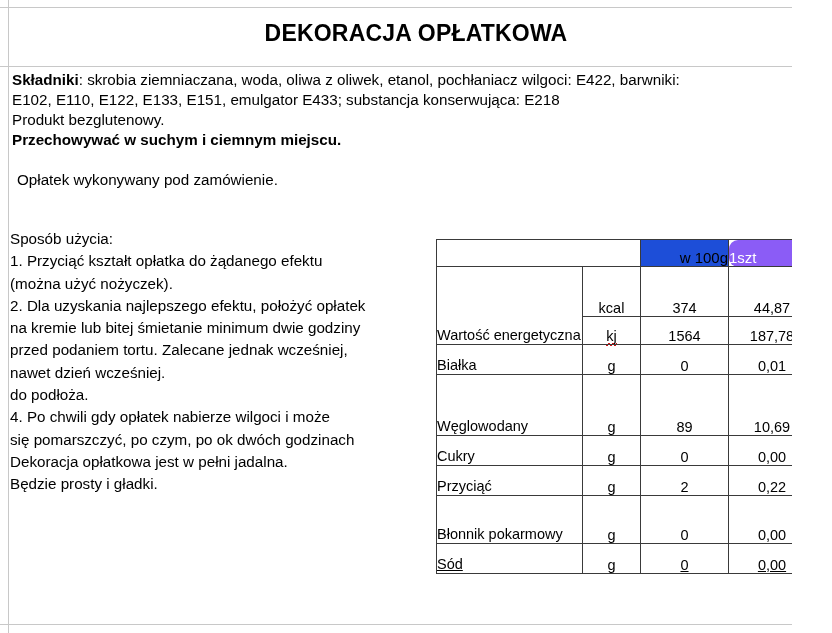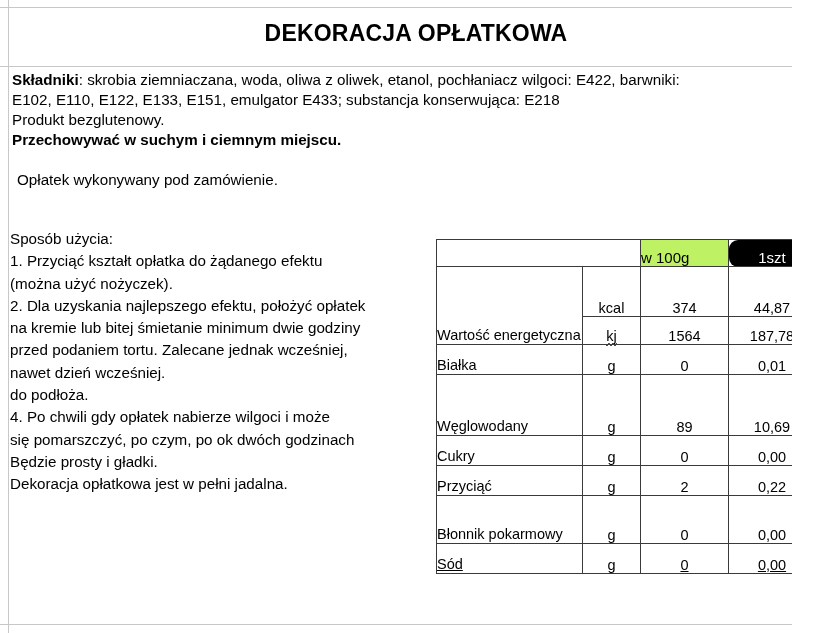--- a/index.html
+++ b/index.html
@@ -87,32 +87,31 @@
     font-weight: normal;
     vertical-align: bottom;
   }
   col.c-name  { width: 146px; }
   col.c-unit  { width: 58px; }
   col.c-100g  { width: 88px; }
   col.c-1szt  { width: 87px; }
 
   .hdr-blank { border: 1px solid #3a3a3a; height: 26px; background: #ffffff; }
   .hdr-gray {
-    background: #bef264;
-    text-align: left;
+    background: #1d4ed8;
+    text-align: right;
     font-weight: bold;
     font-size: 15px;
     height: 26px;
     vertical-align: middle;
     color: #000;
   }
   .hdr-black {
-    background: #000000;
+    background: #8b5cf6;
     color: #ffffff;
-    text-align: center;
     font-weight: bold;
     font-size: 15px;
     height: 26px;
     vertical-align: middle;
     border-radius: 9px;
   }
 
   td.name {
     vertical-align: top;
     padding: 3px 0 0 4px;
@@ -175,22 +174,22 @@
     <div class="line">Sposób użycia:</div>
     <div class="line">1. Przyciąć kształt opłatka do żądanego efektu</div>
     <div class="line">(można użyć nożyczek).</div>
     <div class="line">2. Dla uzyskania najlepszego efektu, położyć opłatek</div>
     <div class="line"> na kremie lub bitej śmietanie minimum dwie godziny</div>
     <div class="line"> przed podaniem tortu. Zalecane jednak wcześniej,</div>
     <div class="line"> nawet dzień wcześniej.</div>
     <div class="line"> do podłoża.</div>
     <div class="line">4. Po chwili gdy opłatek nabierze wilgoci i może</div>
     <div class="line"> się pomarszczyć, po czym, po ok dwóch godzinach</div>
+    <div class="line">Dekoracja opłatkowa jest w pełni jadalna.</div>
     <div class="line"> Będzie prosty i gładki.</div>
-    <div class="line">Dekoracja opłatkowa jest w pełni jadalna.</div>
   </div>
 
   <div id="nutri-wrap">
     <table class="nutri">
       <colgroup>
         <col class="c-name">
           <col class="c-unit">
           <col class="c-100g">
           <col class="c-1szt">
       </colgroup>

